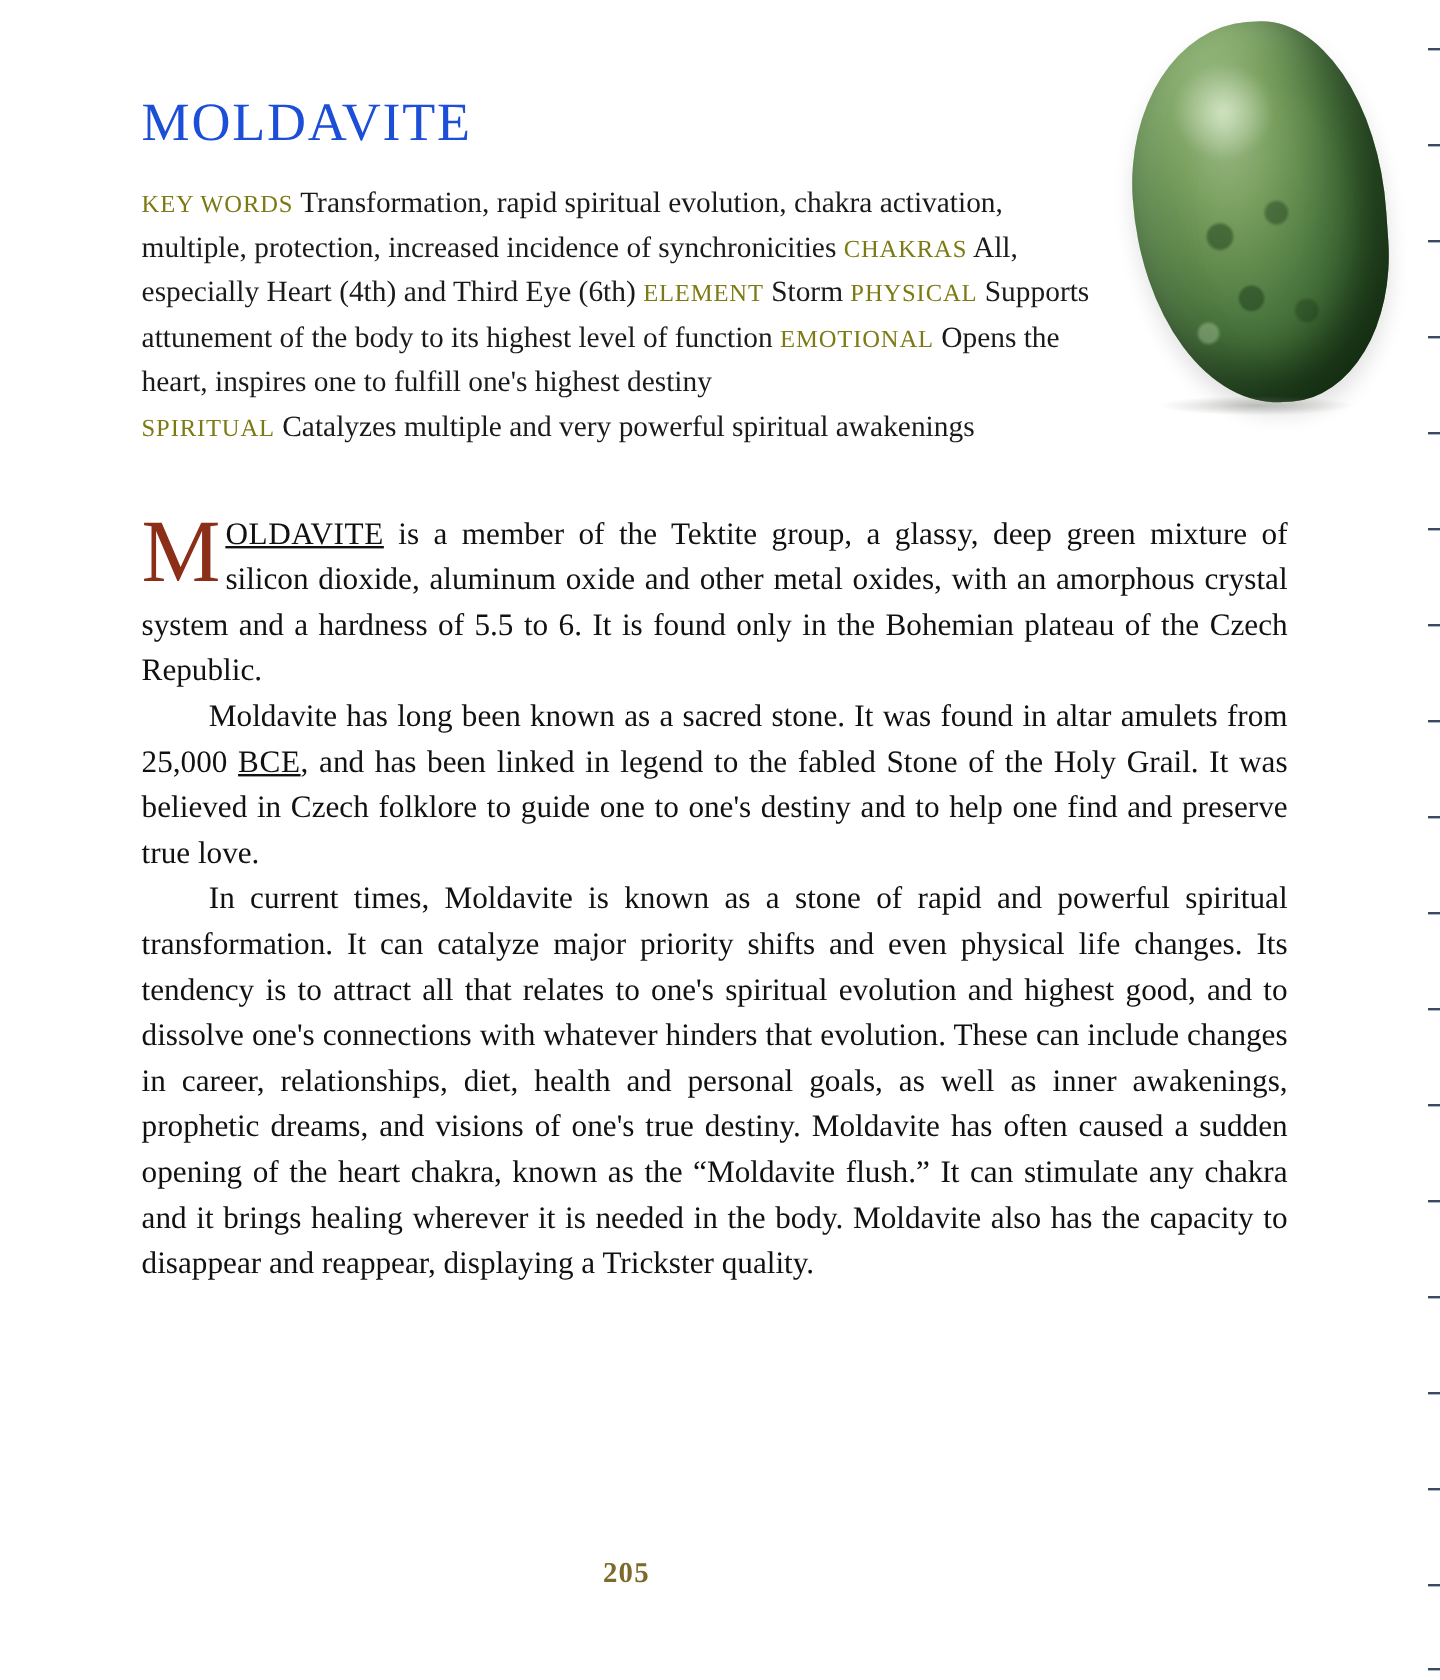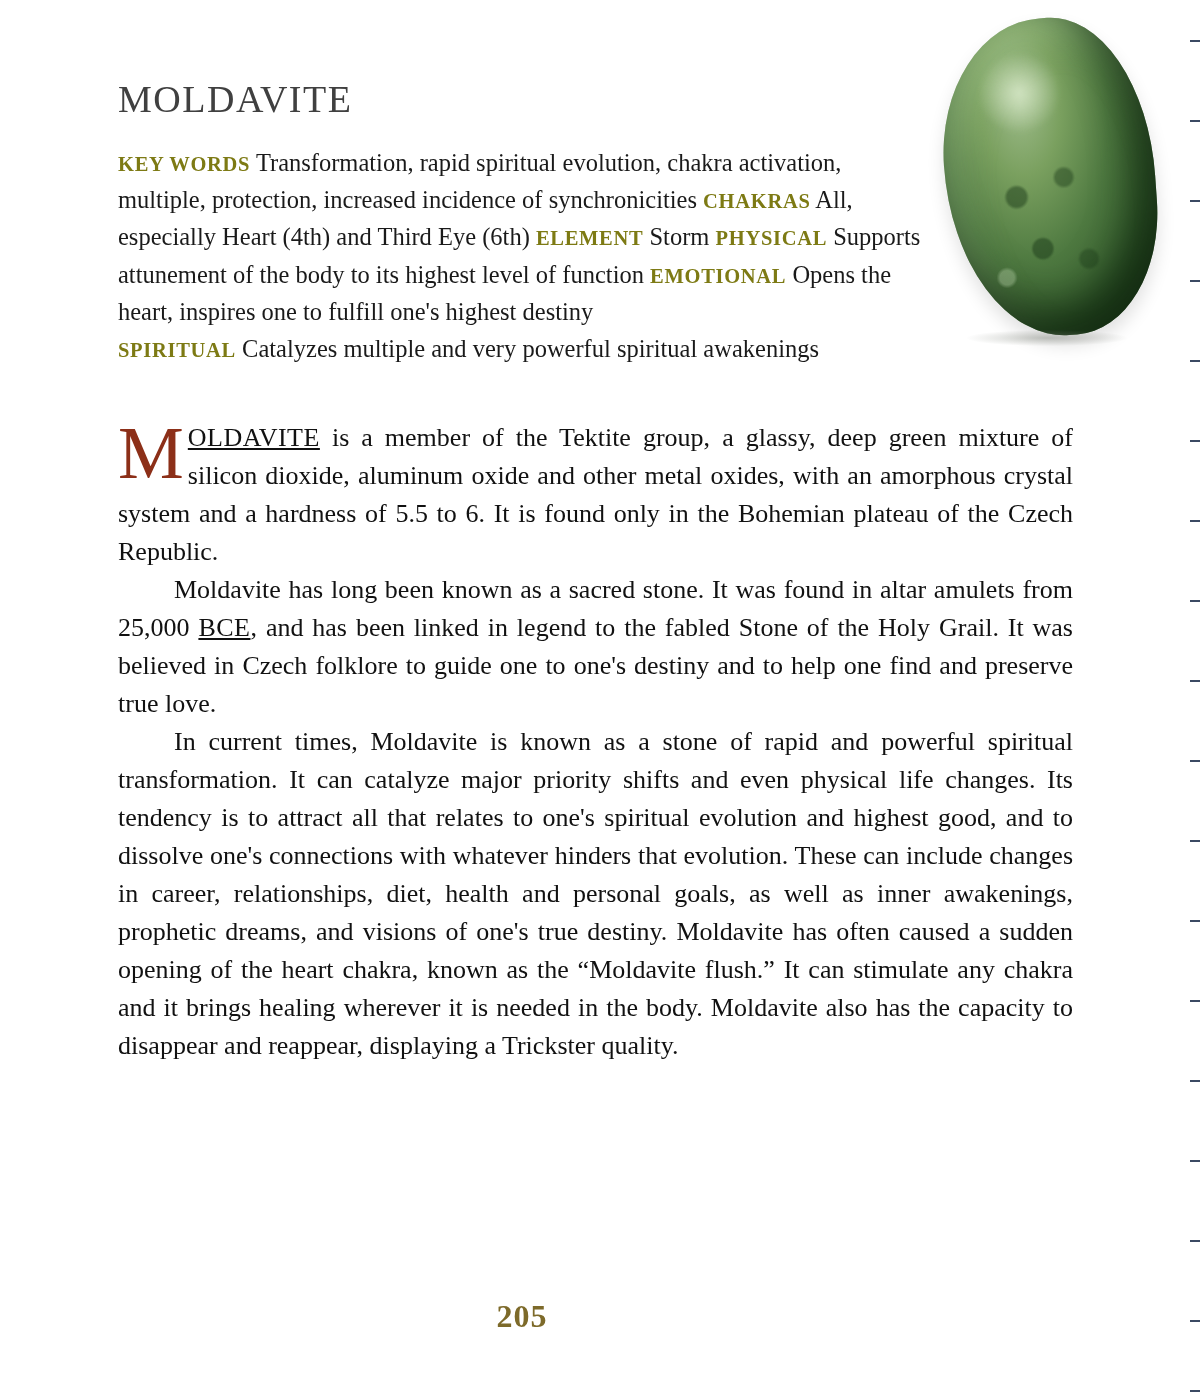--- a/index.html
+++ b/index.html
@@ -98,38 +98,38 @@
 
   .content {
     position: absolute;
     left: 118px;
     top: 80px;
     width: 955px;
   }
 
   h1.title {
     font-family: "Liberation Serif", serif;
-    font-size: 38px;
+    font-size: 45px;
     letter-spacing: 1.5px;
-    color: #404040;
+    color: #1d4ed8;
     font-weight: normal;
     margin: 0 0 26px 0;
     line-height: 1;
   }
 
   .keywords {
     width: 810px;
     font-size: 24.5px;
     line-height: 1.52;
     color: #1a1a1a;
     margin-bottom: 52px;
   }
   .kw-label {
     color: #7d7a14;
-    font-weight: bold;
+    font-weight: normal;
     font-size: 20.5px;
     letter-spacing: 0.7px;
     text-transform: uppercase;
   }
 
   .body-text {
     width: 955px;
     font-size: 26px;
     line-height: 1.46;
     text-align: justify;
@@ -155,21 +155,21 @@
     letter-spacing: 0.5px;
     text-decoration: underline;
   }
 
   .folio {
     position: absolute;
     top: 1298px;
     left: 0;
     width: 1044px;
     text-align: center;
-    font-size: 32px;
+    font-size: 24px;
     color: #7d6a2a;
     letter-spacing: 1px;
     font-weight: bold;
   }
 </style>
 </head>
 <body>
 
 <div class="page">
 

